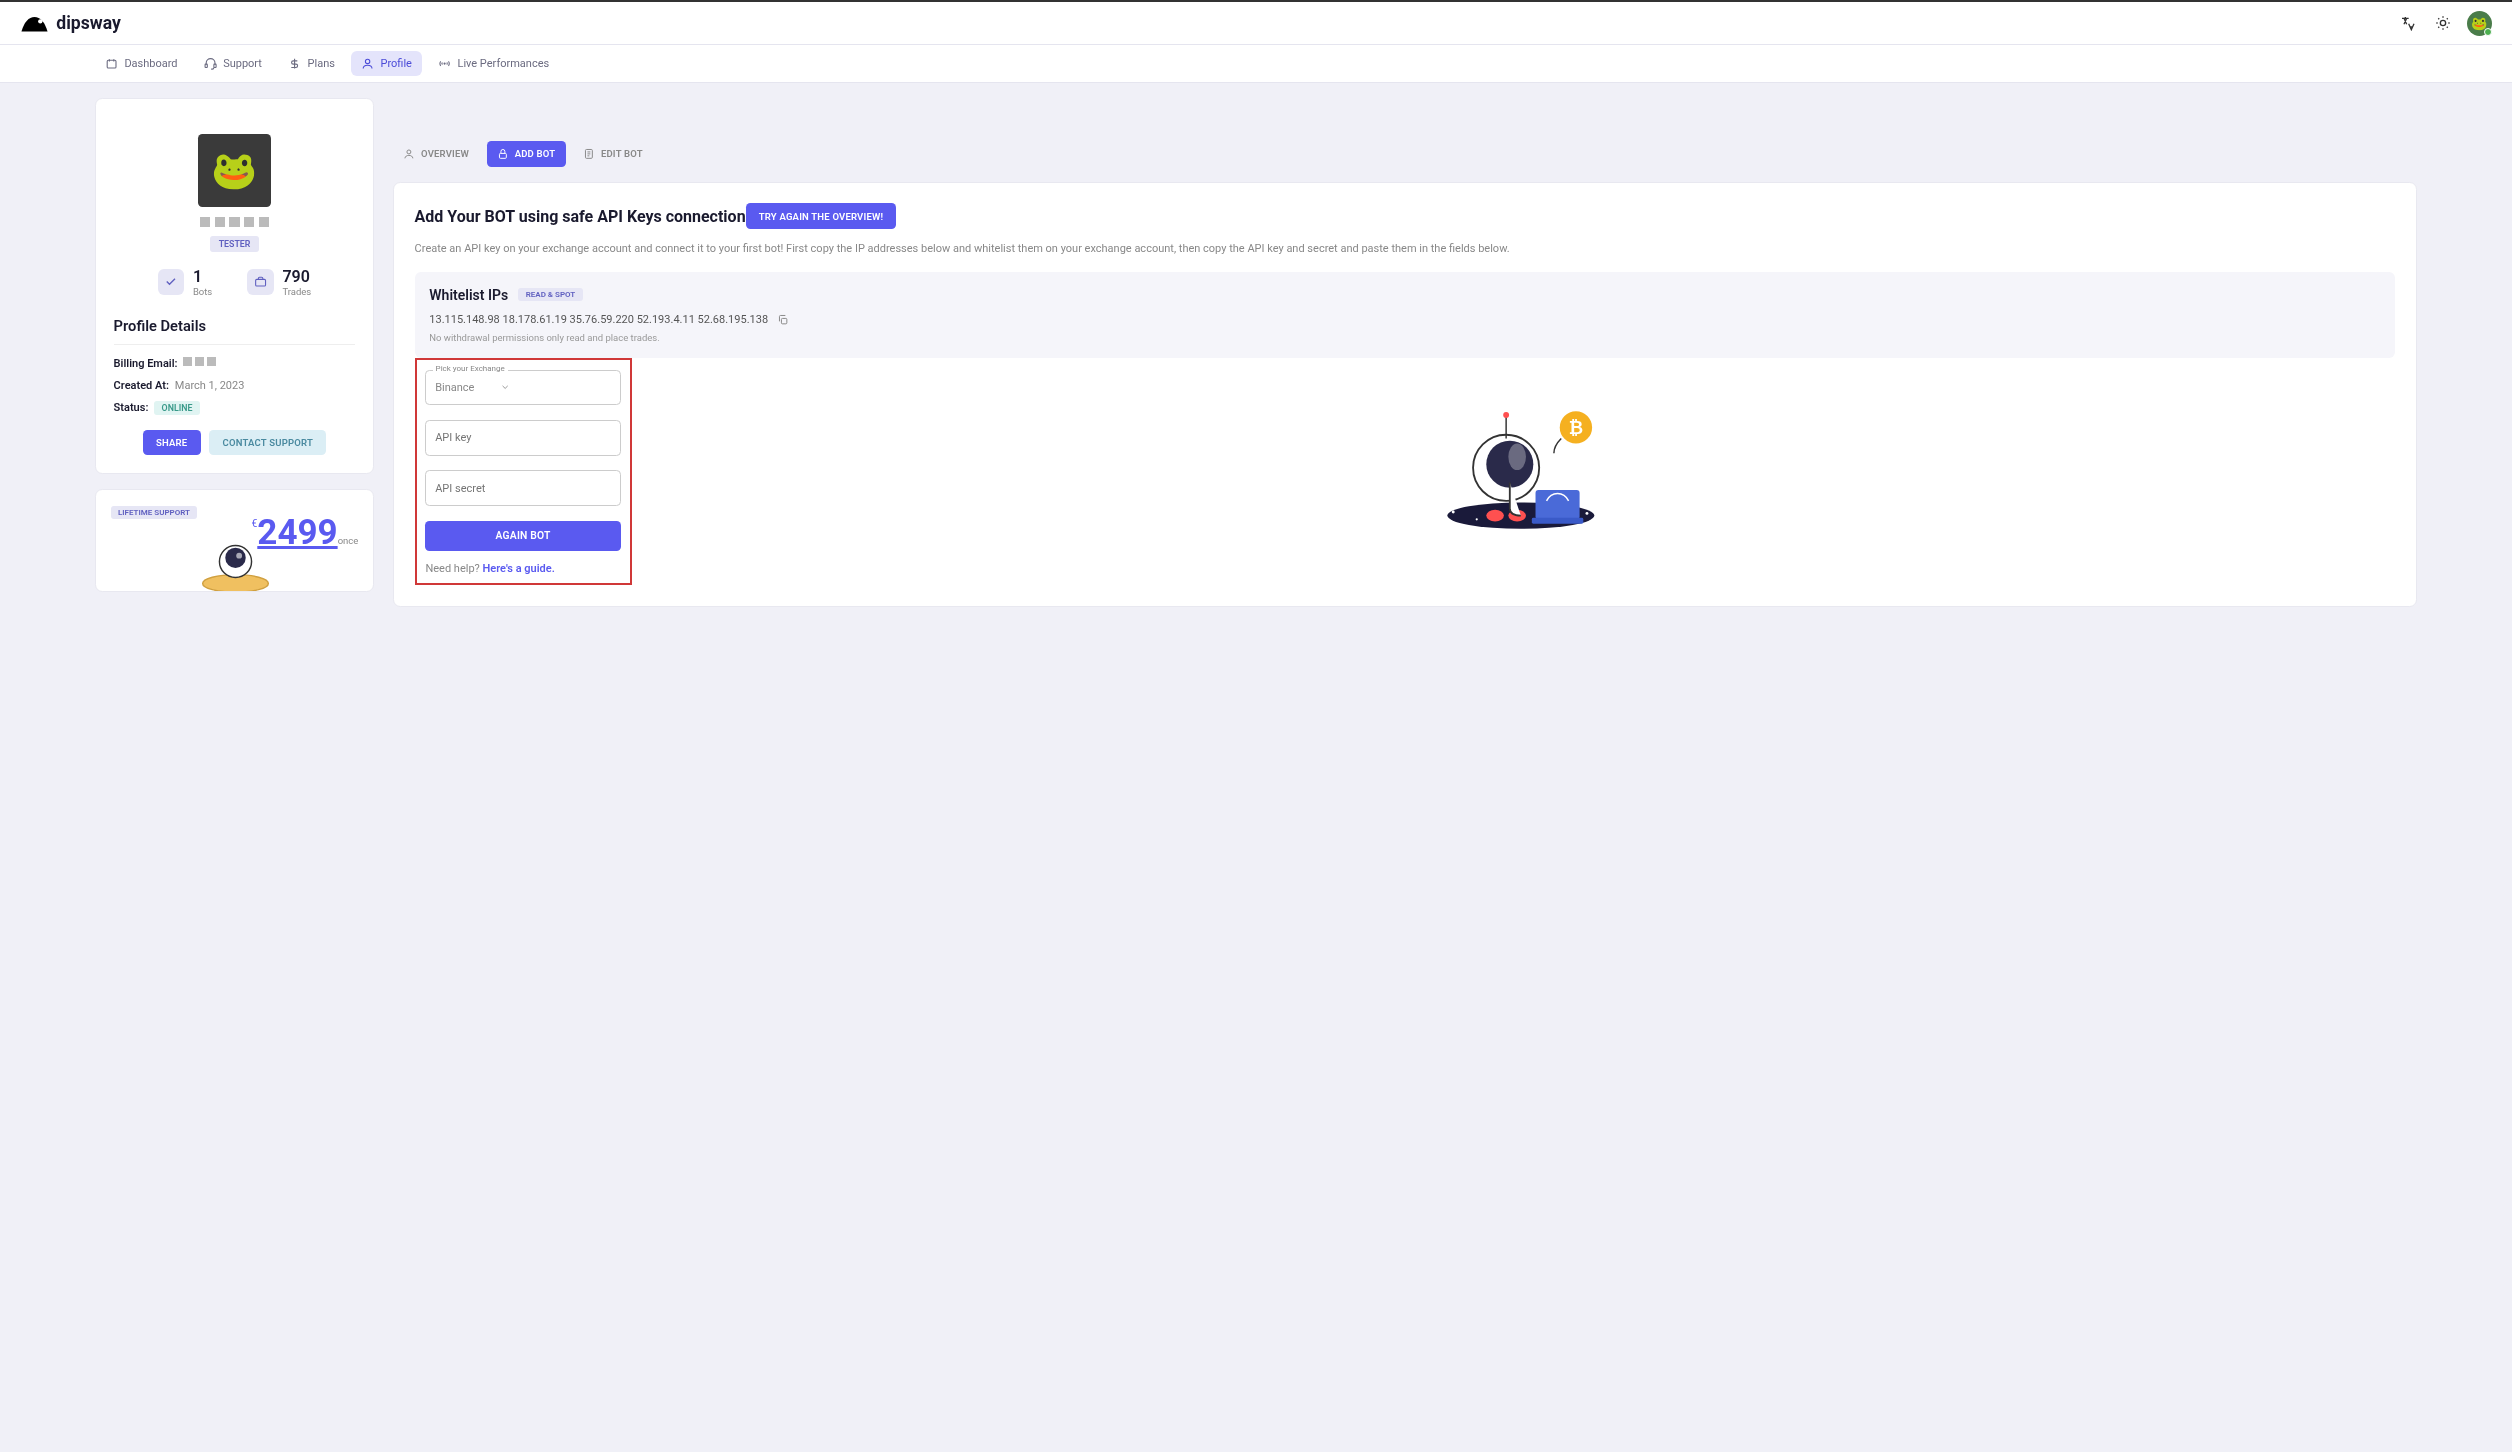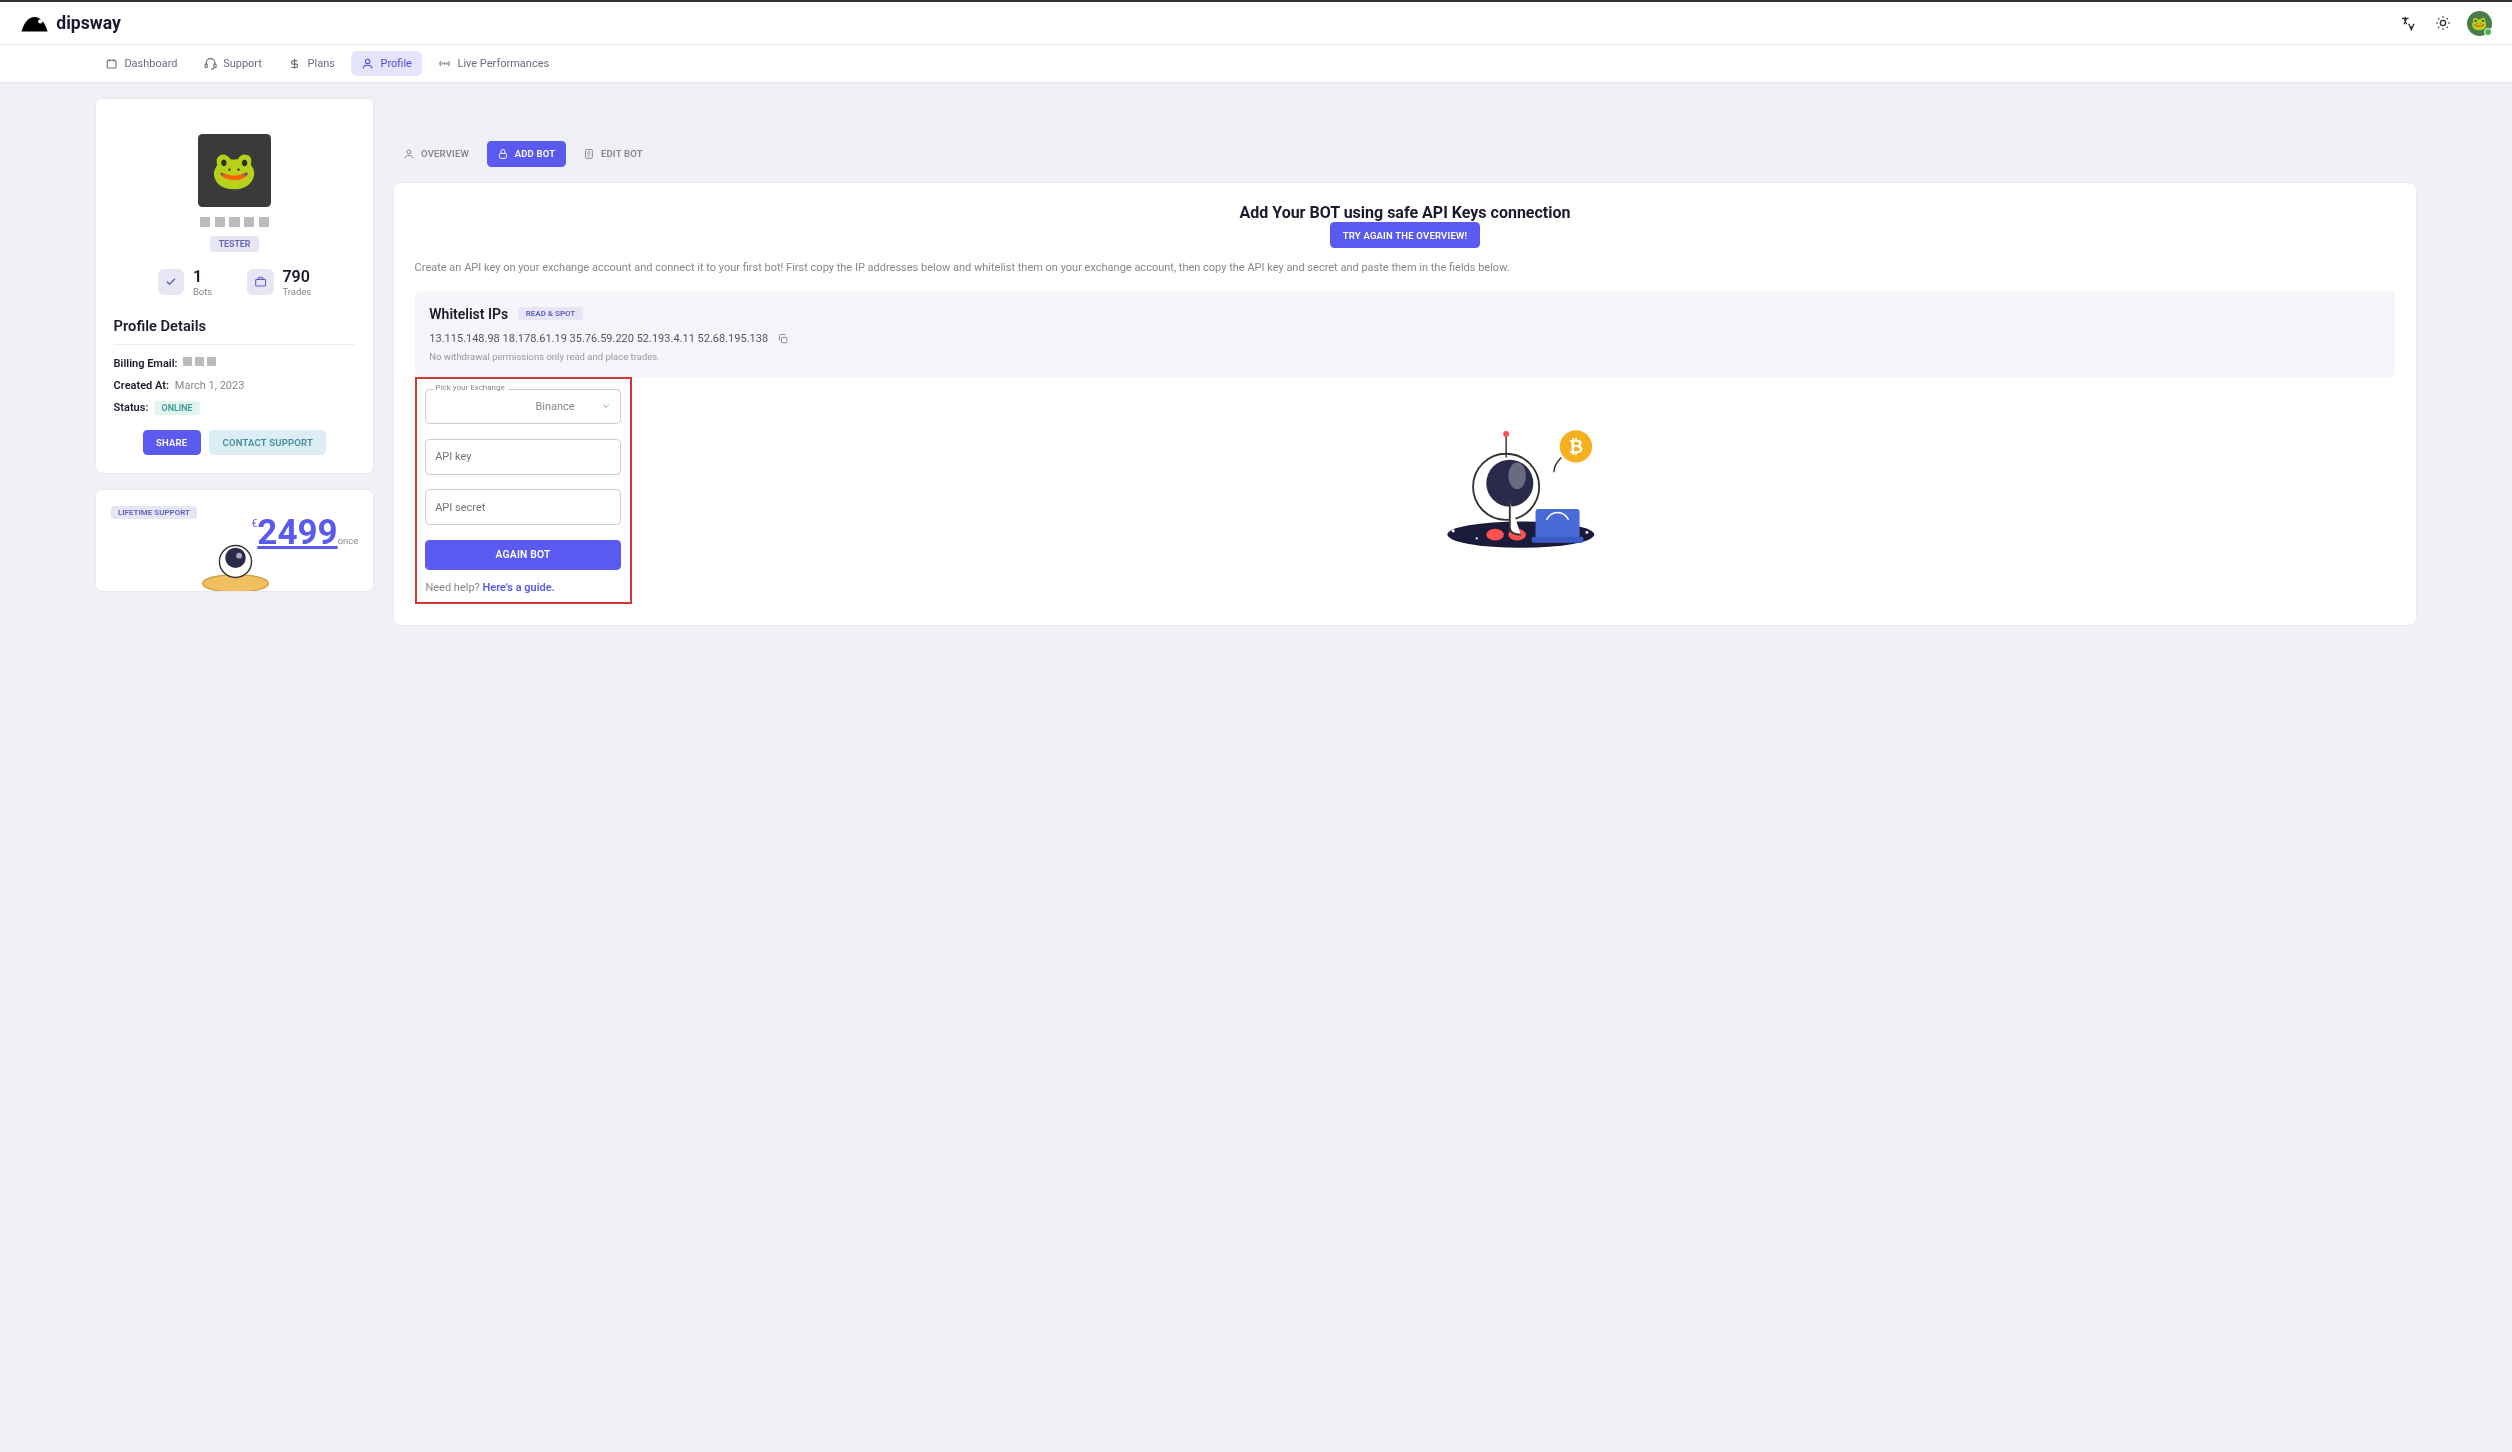--- a/index.html
+++ b/index.html
@@ -43,35 +43,35 @@
 .lt-card { padding: 14.7px; position:relative; overflow:hidden; min-height:103px;}
 .lt-badge { background: #e6e6f5; color: #6060c0; padding: 2.2px 7.3px; border-radius: 2.9px; font-size: 8px; font-weight: 600; display:inline-block; }
 .lt-price-row { display:flex; align-items: baseline; justify-content:flex-end; margin-top:-7.3px; }
 .lt-currency { font-size:10.3px; color:#5a5af0; position:relative; top:-17.6px; }
 .lt-price { font-size: 35px; font-weight: 700; color: #5a5af0; text-decoration: underline; }
 .lt-suffix { font-size: 9.5px; color: #888; }
 .tabs { display: flex; gap: 7.3px; }
 .tab { display: flex; align-items: center; gap: 5.9px; padding: 7.3px 10.3px; border-radius: 4.4px; cursor: pointer; font-size: 9.5px; font-weight: 600; color: #888; letter-spacing: 0.2px; margin-top: 43px; }
 .tab.active { background: #5a5af0; color: #fff; }
 .main-card { padding: 20.6px; }
-.main-header { display: flex; justify-content: center; align-items: center; margin-bottom: 11.8px; flex-direction: column; }
+.main-header { display: flex; justify-content: flex-start; align-items: center; margin-bottom: 11.8px; }
 .main-title { font-size: 16px; font-weight: 700; }
 .main-desc { color: #888; font-size: 11px; line-height: 1.5; margin-bottom: 14.7px; }
 .ip-box { background: #f5f5fa; border-radius: 5.9px; padding: 14.7px; margin-bottom: 0; }
 .ip-header { display: flex; align-items: center; gap: 10.3px; margin-bottom: 10.3px; }
 .ip-title { font-size: 14px; font-weight: 600; }
 .ip-badge { background: #e6e6f5; color: #6060c0; padding: 2.2px 7.3px; border-radius: 2.9px; font-size: 8px; font-weight: 600; }
 .ip-list { font-size: 11px; color: #555; margin-bottom: 5.9px; display:flex; align-items:center; gap:8.8px; }
 .ip-note { font-size: 9.5px; color: #999; }
 .form-area { display: flex; gap: 22px; align-items:flex-start; }
 .form-box { width: 217px; border: 2.2px solid #d03838; padding: 10.3px 8.8px 8.8px; margin-top: 0; }
 .field-wrap { position: relative; margin-bottom: 14.7px; }
 .field-label { position: absolute; top: -5.9px; left: 7.3px; background: #fff; padding: 0 2.9px; font-size: 8px; color: #888; }
 .field { width: 100%; padding: 10.3px 8.8px; border: 0.7px solid #ccc; border-radius: 4.4px; font-size: 11px; color: #888; background:#fff; }
-.select-field { display:flex; justify-content:flex-end; align-items:center; cursor:pointer;gap:26px; }
+.select-field { display:flex; justify-content:flex-start; align-items:center; cursor:pointer;gap:26px; }
 .create-btn { width: 100%; background: #5a5af0; color: #fff; padding: 8.8px; border: none; border-radius: 4.4px; font-size: 10.3px; font-weight: 600; cursor: pointer; letter-spacing:0.2px; margin-bottom:10.3px; }
 .help-text { font-size: 11px; color: #888; }
 .help-link { color: #5a5af0; font-weight: 600; cursor: pointer; }
 .illustration { flex:1; display:flex; align-items:center; justify-content:center; padding-top:29px; }
 svg { display: block; }
 .copy-icon { cursor:pointer; color:#888; }
 </style>
 </head>
 <body>
 

